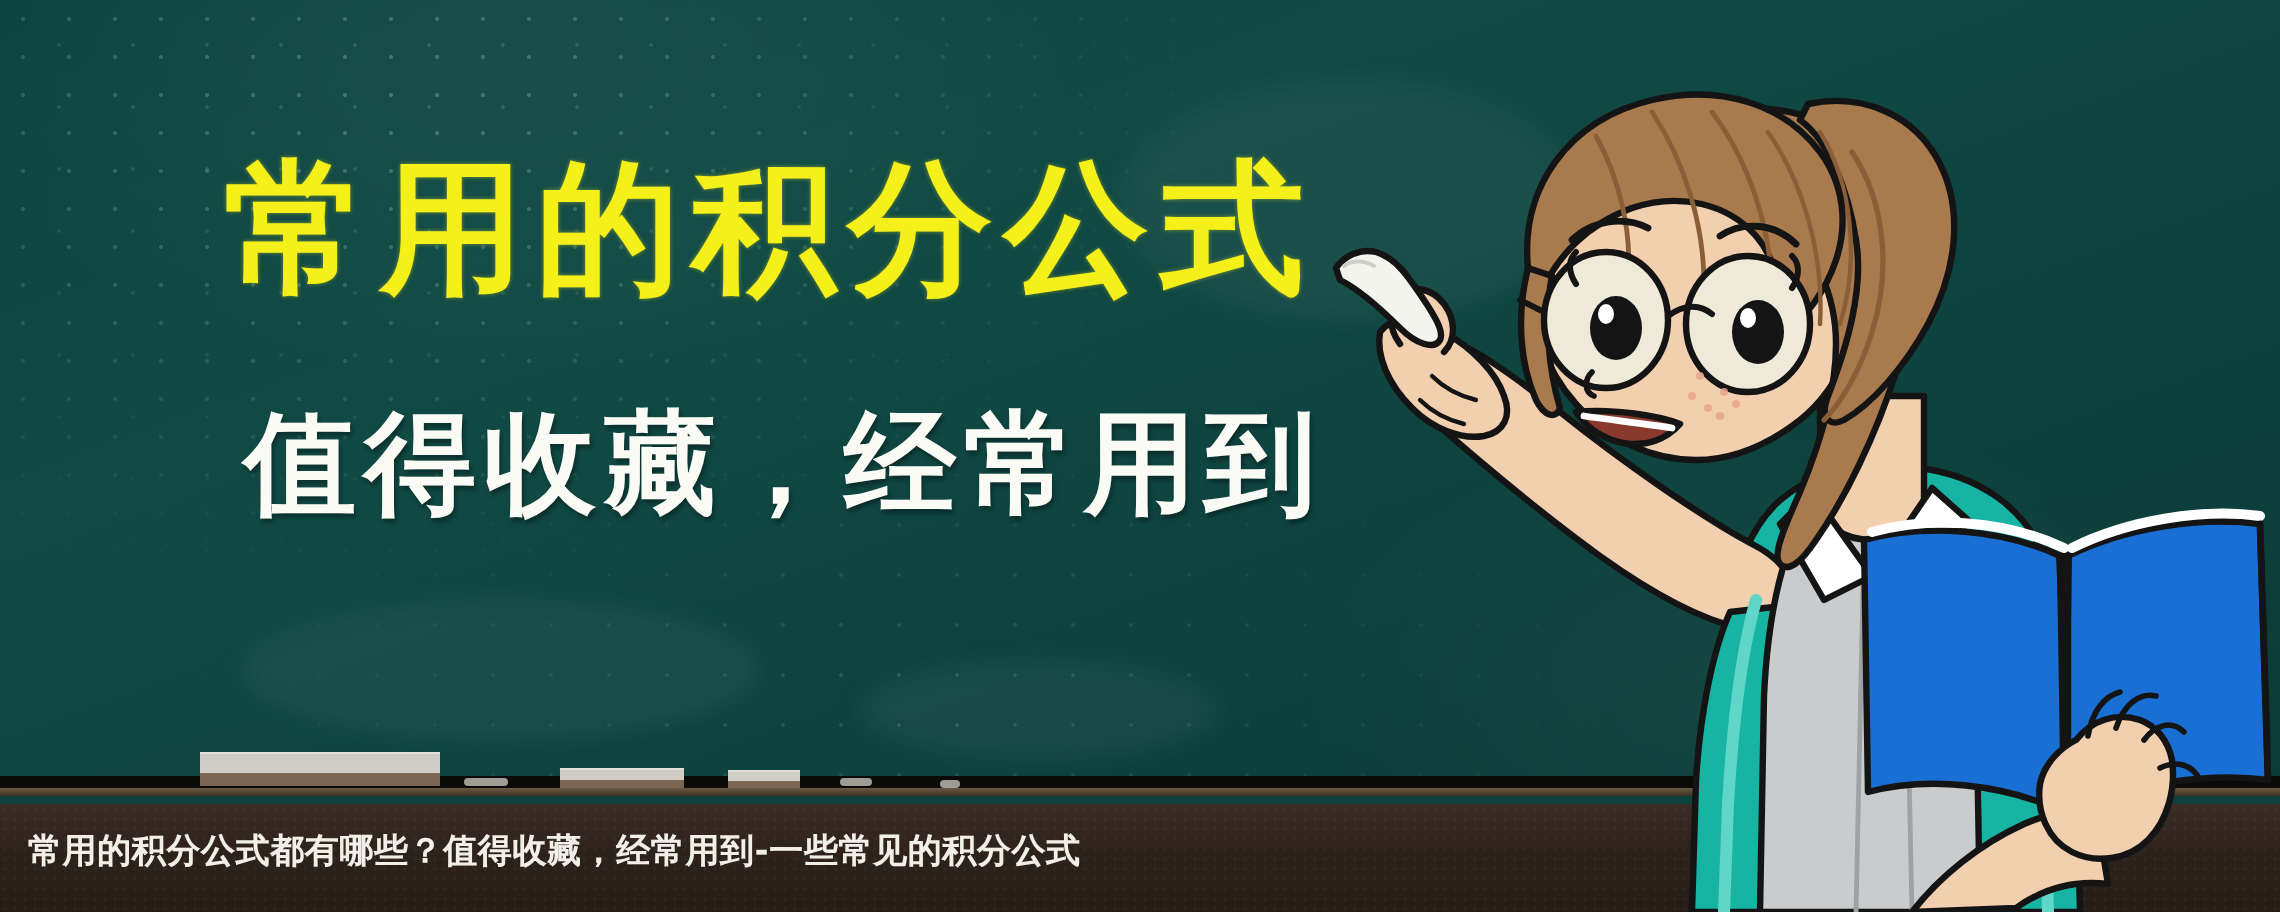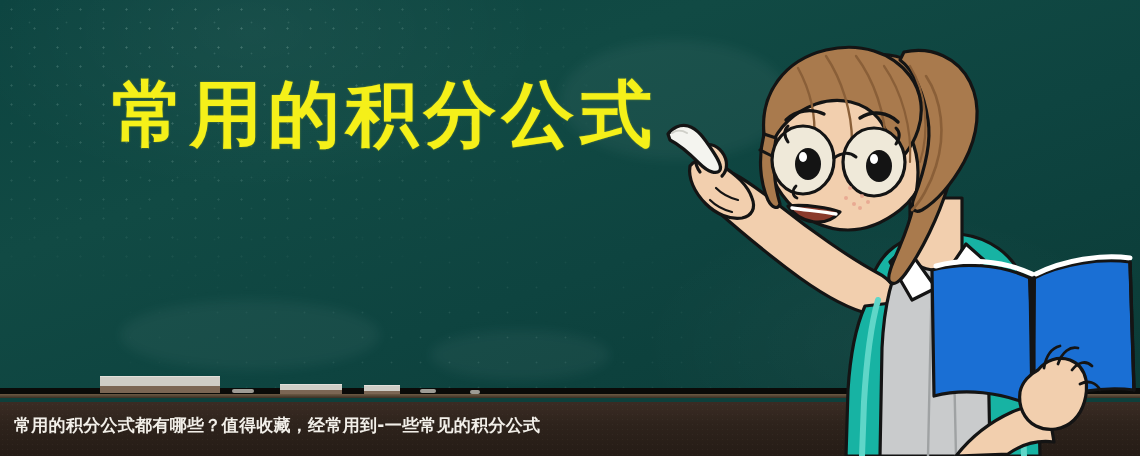--- a/index.html
+++ b/index.html
@@ -165,20 +165,21 @@
 <div id="stage">
 
   <div class="board"></div>
   <div class="dust"></div>
   <div class="dust2"></div>
   <div class="smudge" style="left:560px;top:40px;width:230px;height:120px;"></div>
   <div class="smudge" style="left:120px;top:300px;width:260px;height:70px;"></div>
   <div class="smudge" style="left:430px;top:330px;width:180px;height:50px;"></div>
 
   <div class="title">常用的积分公式</div>
+  <div class="subtitle">值得收藏，经常用到</div>
 
   <div class="tray-shadow"></div>
   <div class="tray"></div>
   <div class="eraser" style="left:100px;top:376px;width:120px;height:16px;"></div>
   <div class="eraser" style="left:280px;top:384px;width:62px;height:9px;"></div>
   <div class="eraser" style="left:364px;top:385px;width:36px;height:8px;"></div>
   <div class="chalkbit" style="left:232px;top:389px;width:22px;"></div>
   <div class="chalkbit" style="left:420px;top:389px;width:16px;"></div>
   <div class="chalkbit" style="left:470px;top:390px;width:10px;"></div>
 

